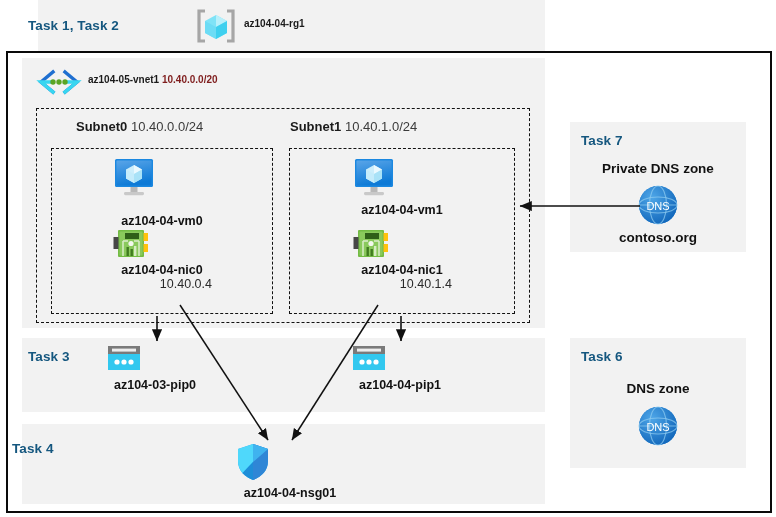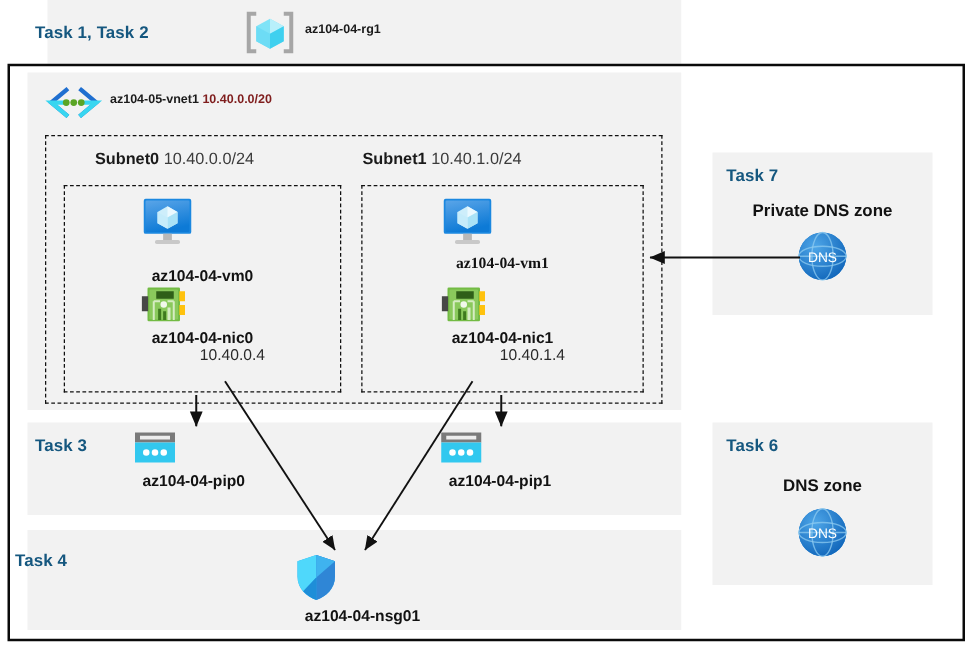--- a/index.html
+++ b/index.html
@@ -191,21 +191,21 @@
   </span>
   <div class="node-name" style="margin-top:3px;">az104-04-nic0</div>
   <div class="node-ip">10.40.0.4</div>
 </div>
 
 <div class="abs subnet-title" style="left:290px; top:119px;text-align:right;">
   <b>Subnet1</b><span>&nbsp;</span><span class="cidr">10.40.1.0/24</span>
 </div>
 <div class="abs dashed-inner" style="left:289px; top:148px; width:226px; height:166px;"></div>
 
-<div class="abs node" style="left:352px; top:157px; width:100px;font-family:Liberation Serif, serif;">
+<div class="abs node" style="left:352px; top:157px; width:100px;">
   <span class="icon">
     <svg width="44" height="42" viewBox="0 0 44 42">
       <rect x="3" y="2" width="38" height="28" rx="1.5" fill="#1b88e0"></rect>
       <rect x="4.4" y="3.4" width="35.2" height="25.2" rx="1" fill="url(#vmg1)"></rect>
       <defs>
         <linearGradient id="vmg1" x1="0" y1="0" x2="0.3" y2="1">
           <stop offset="0" stop-color="#5aa5e8"></stop>
           <stop offset="1" stop-color="#0d7ad6"></stop>
         </linearGradient>
       </defs>
@@ -251,21 +251,21 @@
   <span class="icon">
     <svg width="38" height="30" viewBox="0 0 38 30">
       <rect x="3" y="2" width="32" height="8" fill="#7a7a7a"></rect>
       <rect x="7" y="4.6" width="24" height="3" fill="#ededed"></rect>
       <rect x="3" y="10" width="32" height="16" fill="#32c8ef"></rect>
       <circle cx="12" cy="18" r="2.6" fill="#ffffff"></circle>
       <circle cx="19" cy="18" r="2.6" fill="#ffffff"></circle>
       <circle cx="26" cy="18" r="2.6" fill="#ffffff"></circle>
     </svg>
   </span>
-  <div class="node-name" style="margin-top:4px;">az104-04-pip0</div>
+  <div class="node-name" style="margin-top:4px;">az104-03-pip0</div>
 </div>
 
 <div class="abs node" style="left:350px; top:344px; width:100px;">
   <span class="icon">
     <svg width="38" height="30" viewBox="0 0 38 30">
       <rect x="3" y="2" width="32" height="8" fill="#7a7a7a"></rect>
       <rect x="7" y="4.6" width="24" height="3" fill="#ededed"></rect>
       <rect x="3" y="10" width="32" height="16" fill="#32c8ef"></rect>
       <circle cx="12" cy="18" r="2.6" fill="#ffffff"></circle>
       <circle cx="19" cy="18" r="2.6" fill="#ffffff"></circle>
@@ -308,20 +308,21 @@
           <stop offset="0" stop-color="#4ea6e8"></stop>
           <stop offset="1" stop-color="#0e63b8"></stop>
         </radialGradient>
       </defs>
       <ellipse cx="22" cy="22" rx="19" ry="8" fill="none" stroke="#8ecbf0" stroke-width="1.1" opacity="0.75"></ellipse>
       <ellipse cx="22" cy="22" rx="8.5" ry="19" fill="none" stroke="#8ecbf0" stroke-width="1.1" opacity="0.75"></ellipse>
       <line x1="3" y1="22" x2="41" y2="22" stroke="#8ecbf0" stroke-width="1.1" opacity="0.75"></line>
       <text x="22" y="26.5" font-family="Liberation Sans, sans-serif" font-size="11" fill="#ffffff" text-anchor="middle">DNS</text>
     </svg>
   </span>
+  <div class="node-name" style="margin-top:3px; font-size:13.5px;">contoso.org</div>
 </div>
 
 <div class="abs panel-grey" style="left:570px; top:338px; width:176px; height:130px;"></div>
 
 <div class="abs task-label" style="left:581px; top:349px;">Task 6</div>
 
 <div class="abs zone-title" style="left:570px; top:381px; width:176px;">DNS zone</div>
 
 <div class="abs" style="left:570px; top:404px; width:176px;">
   <span class="icon" style="margin:0 auto; width:44px;">

